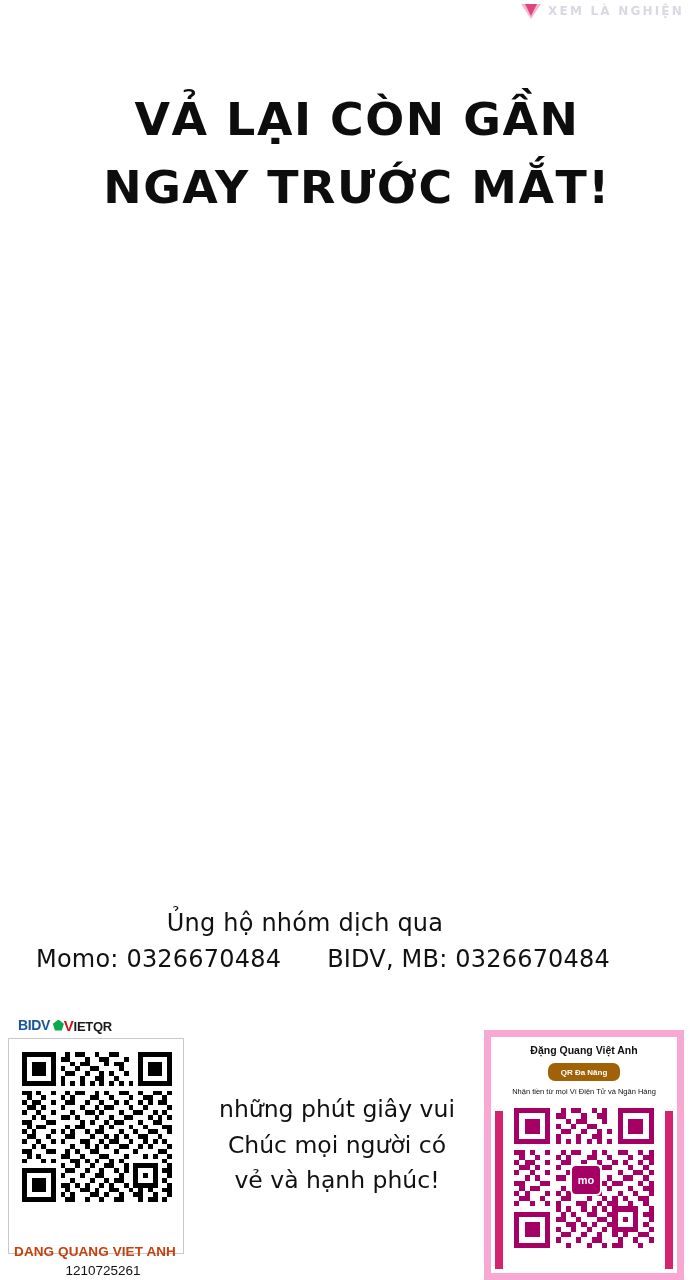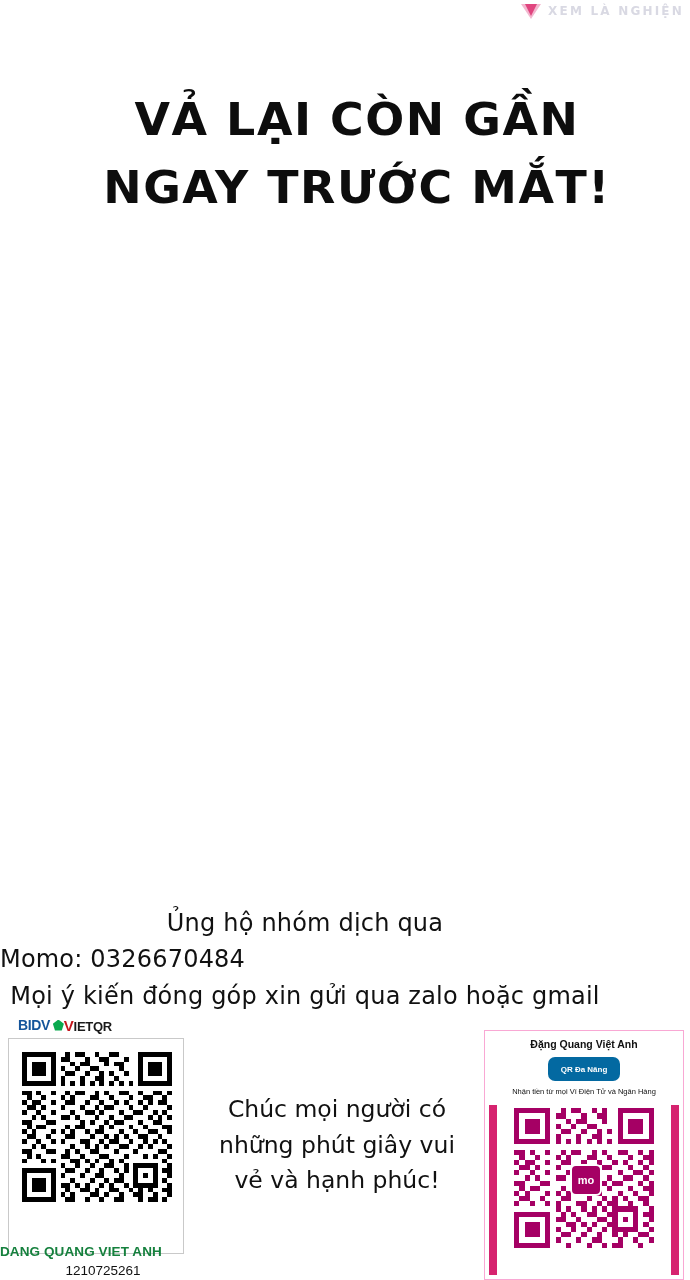--- a/index.html
+++ b/index.html
@@ -87,21 +87,21 @@
     color: #111111;
   }
   .support-line {
     font-family: "DejaVu Sans", sans-serif;
     font-size: 24px;
     line-height: 1.52;
     letter-spacing: 0.2px;
   }
   .support-line.row {
     display: flex;
-    justify-content: space-between;
+    justify-content: flex-end;
     gap: 46px;
   }
 
   
   .bottom {
     position: absolute;
     left: 0;
     top: 1012px;
     width: 690px;
     height: 268px;
@@ -156,25 +156,25 @@
     font-size: 13px;
     color: #1a1a1a;
     letter-spacing: -0.3px;
   }
   .vietqr-logo .v { color: #c4161c; font-size: 15px; }
   .bidv-name {
     position: absolute;
     left: 0;
     top: 232px;
     width: 190px;
-    text-align: left;
+    text-align: center;
     font-family: "Liberation Sans", sans-serif;
     font-weight: 700;
     font-size: 13.5px;
-    color: #15803d;
+    color: #c2410c;
     letter-spacing: 0.1px;
   }
   .bidv-acct {
     position: absolute;
     left: 0;
     top: 251px;
     width: 190px;
     text-align: center;
     font-family: "Liberation Sans", sans-serif;
     font-size: 13.5px;
@@ -196,21 +196,21 @@
   }
 
   
   .momo-card {
     position: absolute;
     left: 484px;
     top: 18px;
     width: 200px;
     height: 250px;
     background: #ffffff;
-    border: 1px solid #f9a8d4;
+    border: 7px solid #f9a8d4;
     box-sizing: border-box;
     overflow: hidden;
   }
   .momo-title {
     text-align: center;
     font-family: "Liberation Sans", sans-serif;
     font-weight: 700;
     font-size: 10.5px;
     color: #111;
     margin-top: 7px;
@@ -252,22 +252,22 @@
   }
   .momo-acct .sub {
     font-family: "Liberation Sans", sans-serif;
     font-size: 6.5px;
     color: #333;
     margin-top: 3px;
   }
   .momo-badge {
     margin: 7px auto 0 auto;
     width: 72px;
-    height: 24px;
-    background: #0369a1;
+    height: 18px;
+    background: #a16207;
     border-radius: 7px;
     color: #fff;
     font-family: "Liberation Sans", sans-serif;
     font-size: 8px;
     font-weight: 700;
     display: flex;
     align-items: center;
     justify-content: center;
   }
   .momo-sub2 {
@@ -332,22 +332,22 @@
 
 <div class="headline">
   <div class="headline-line">VẢ LẠI CÒN GẦN</div>
   <div class="headline-line">NGAY TRƯỚC MẮT!</div>
 </div>
 
 <div class="support">
   <div class="support-line">Ủng hộ nhóm dịch qua</div>
   <div class="support-line row">
     <span>Momo: 0326670484</span>
+    <span>BIDV, MB: 0326670484</span>
   </div>
-  <div class="support-line">Mọi ý kiến đóng góp xin gửi qua zalo hoặc gmail</div>
 </div>
 
 <div class="bottom">
 
   <div class="brandrow">
     <div class="bidv-logo">
       <span class="txt">BIDV</span>
       <span class="mark"></span>
     </div>
     <div class="vietqr-logo">
@@ -616,22 +616,22 @@
         <rect x="25" y="31" width="1" height="1"></rect>
           <rect x="27" y="31" width="2" height="1"></rect>
         <rect x="30" y="31" width="1" height="1"></rect>
       </g>
     </svg>
   </div>
   <div class="bidv-name">DANG QUANG VIET ANH</div>
   <div class="bidv-acct">1210725261</div>
 
   <div class="center-msg">
+    <div>những phút giây vui</div>
     <div>Chúc mọi người có</div>
-    <div>những phút giây vui</div>
     <div>vẻ và hạnh phúc!</div>
   </div>
 
   <div class="momo-card">
     <div class="momo-side"></div>
     <div class="momo-side-r"></div>
 
     <div class="momo-title">Đặng Quang Việt Anh</div>
 
 

